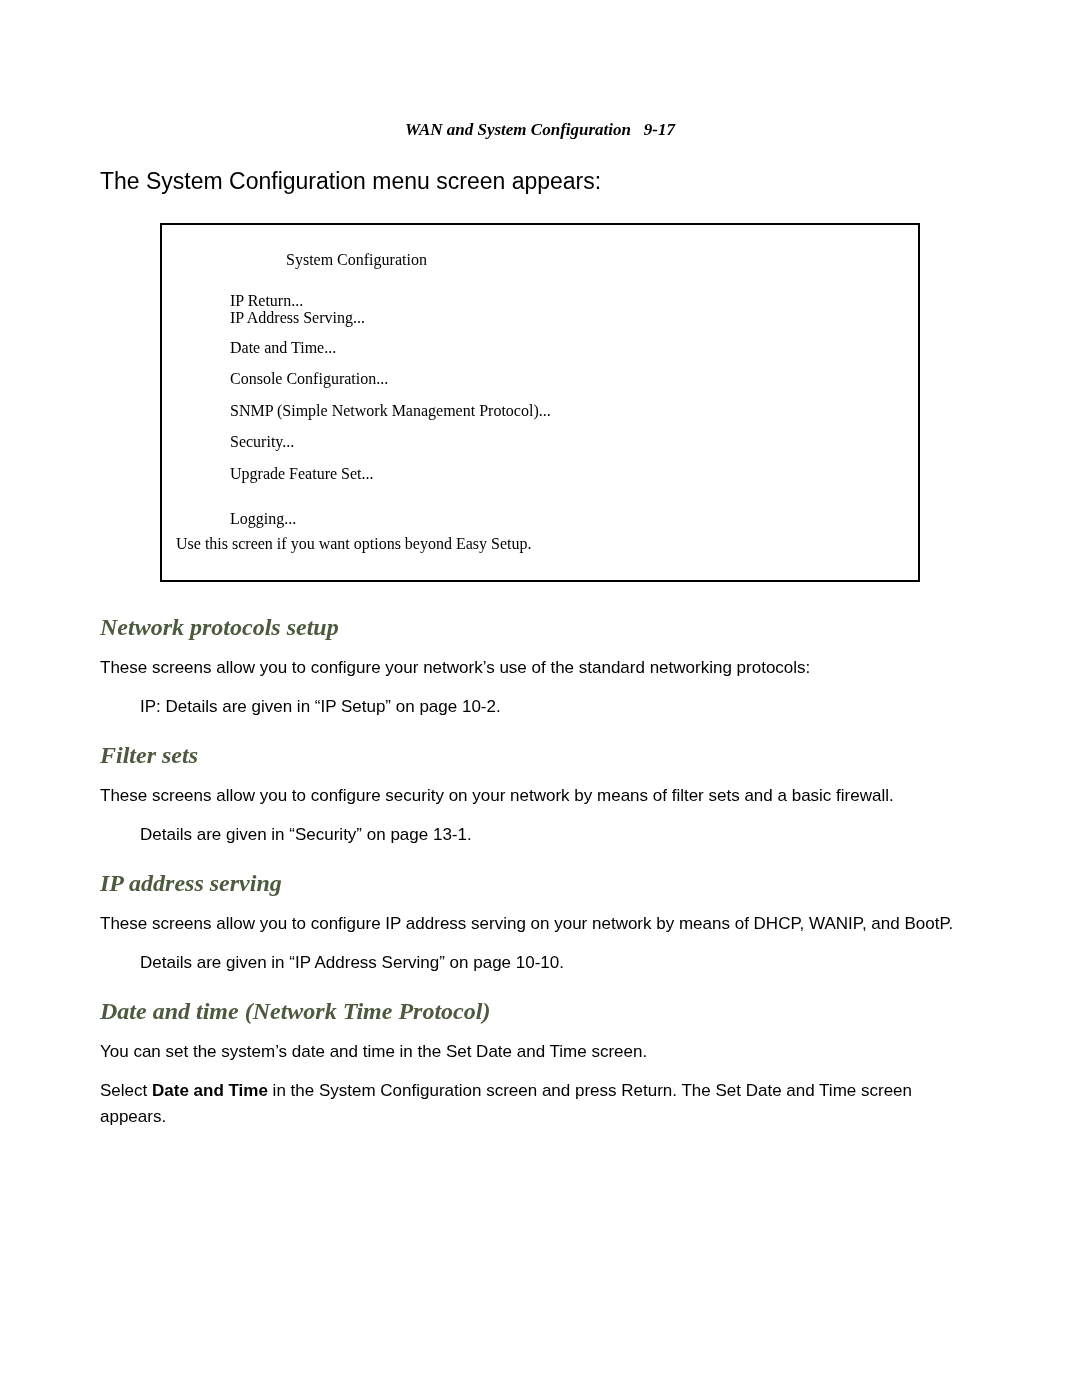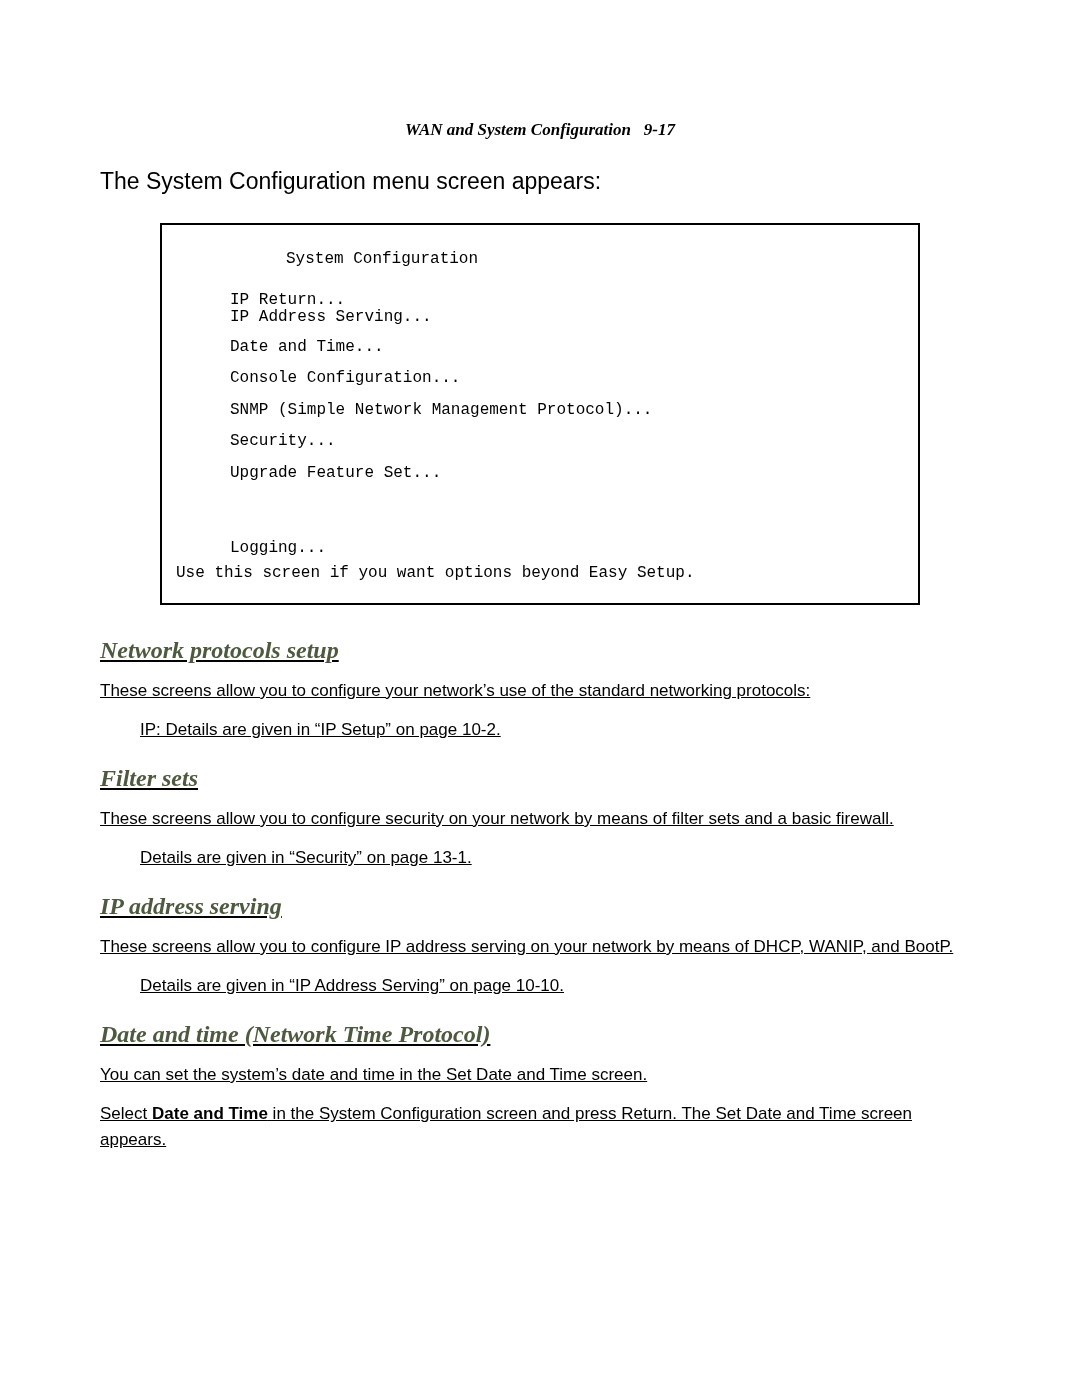--- a/index.html
+++ b/index.html
@@ -26,22 +26,22 @@
       font-family: Georgia, 'Times New Roman', serif;
     }
     .intro-text {
       font-size: 23px;
       margin-bottom: 24px;
       line-height: 1.5;
     }
     .screen-box {
       border: 2px solid #000;
       margin: 0 60px 32px 60px;
-      padding: 24px 14px 18px 14px;
-      font-family: Liberation Mono, monospace;
+      padding: 24px 14px 25px 14px;
+      font-family: Liberation Serif, serif;
       font-size: 16px;
       line-height: 1.35;
     }
     .screen-title {
       text-align: left;
       padding-left: 110px;
       margin-bottom: 22px;
     }
     .screen-items {
       padding-left: 54px;
@@ -50,21 +50,21 @@
       white-space: pre;
     }
     .tight-block {
       line-height: 1.08;
       margin-bottom: 10px;
     }
     .spaced-item {
       margin-bottom: 10px;
     }
     .logging-gap {
-      margin-top: 53px;
+      margin-top: 23px;
       margin-bottom: 4px;
     }
     .screen-note {
       margin-top: 4px;
     }
     .section-heading {
       font-family: Georgia, 'Times New Roman', serif;
       font-style: italic;
       font-weight: bold;
       font-size: 24px;
@@ -74,21 +74,20 @@
     .body-text {
       font-size: 17px;
       line-height: 1.5;
       margin-bottom: 14px;
     }
     .indent {
       padding-left: 40px;
     }
     .section {
       margin-bottom: 22px;
-      text-decoration: underline;
     }
     .bold {
       font-weight: bold;
     }
   </style>
 </head>
 <body>
 
 <div class="page">
 

